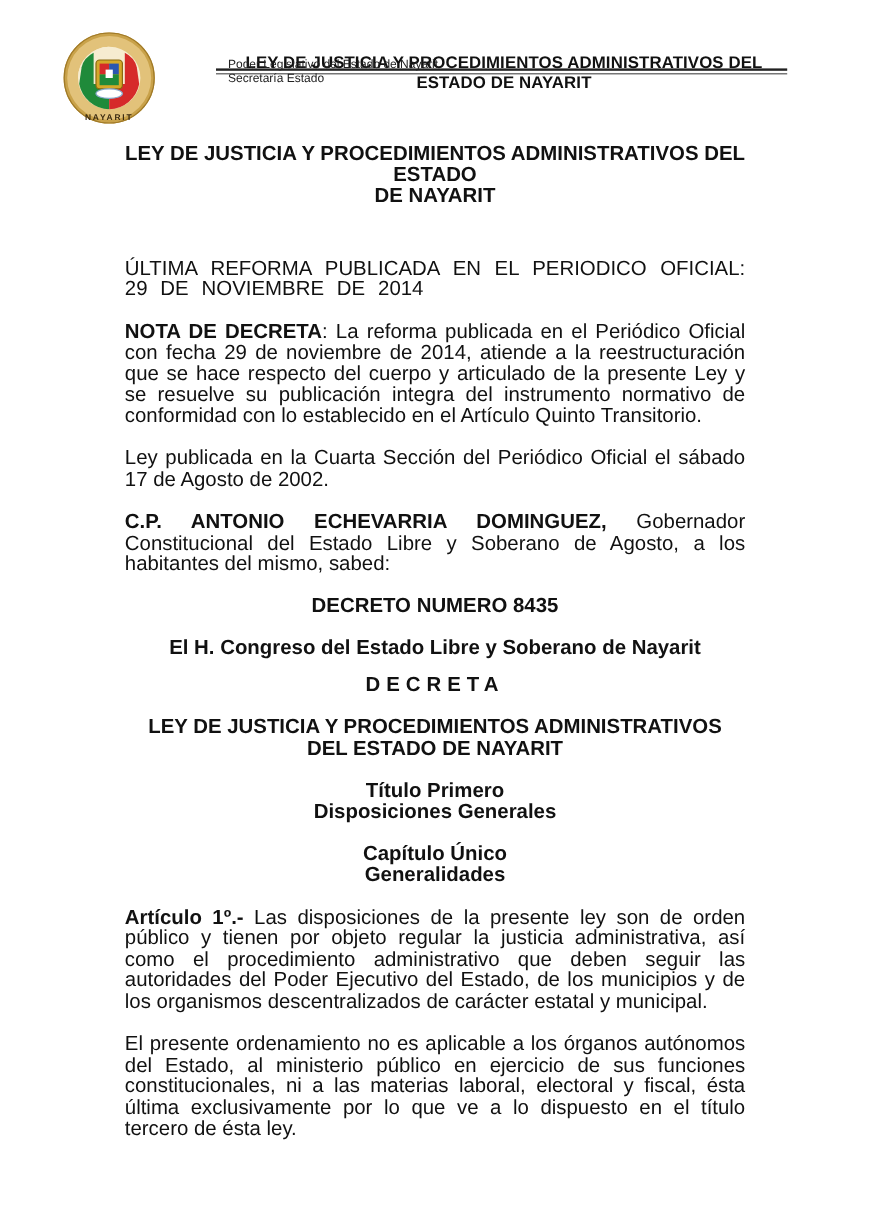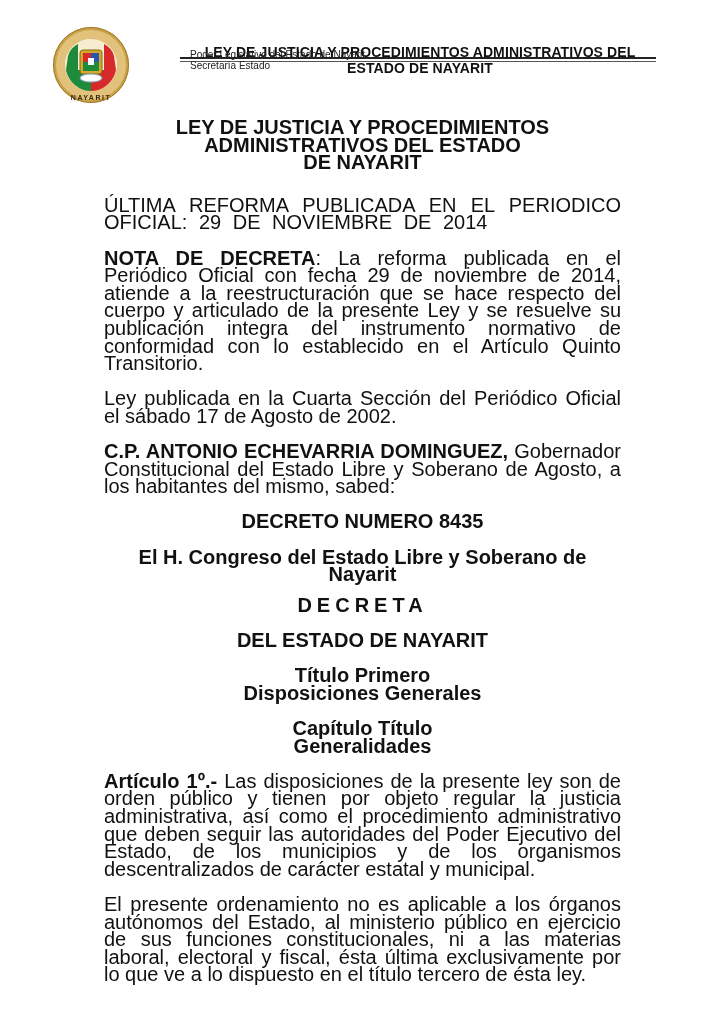--- a/index.html
+++ b/index.html
@@ -4,26 +4,26 @@
 <style>
   html, body { margin: 0; padding: 0; background: #ffffff; }
   body { width: 725px; height: 1024px; position: relative; overflow: hidden;
          font-family: "Liberation Sans", sans-serif; color: #111111; }
   .logo { position: absolute; left: 52px; top: 26px; width: 78px; height: 78px; }
   .header-title { position: absolute; left: 180px; top: 44px; width: 480px; text-align: center;
                   font-size: 14px; font-weight: bold; letter-spacing: 0.1px; }
   .header-rule1 { position: absolute; left: 180px; top: 57px; width: 476px; height: 2px; background: #222; }
   .header-rule2 { position: absolute; left: 180px; top: 60.5px; width: 476px; height: 1px; background: #555; }
   .header-sub { position: absolute; left: 190px; top: 50px; font-size: 10px; line-height: 10.5px; color: #222; }
-  .content { position: absolute; left: 104px; top: 119px; width: 517px; font-size: 20px; line-height: 17.6px; }
+  .content { position: absolute; left: 104px; top: 119px; width: 517px; font-size: 17px; line-height: 17.6px; }
   .center { text-align: center; }
   .bold { font-weight: bold; }
   .justify { text-align: justify; text-align-last: left; }
   p { margin: 0; }
-  .gap-lg { margin-top: 25px; }
+  .gap-lg { margin-top: 43px; }
   .gap { margin-top: 17.6px; }
   .spaced { letter-spacing: 5px; margin-top: 13px; }
 </style>
 </head>
 <body>
 
 <svg class="logo" viewBox="0 0 78 78">
   <circle cx="39" cy="39" r="38" fill="#c9a24a"></circle>
   <circle cx="39" cy="39" r="35" fill="#e2c27a"></circle>
   <circle cx="39" cy="39" r="26" fill="#f6ecd0"></circle>
@@ -71,30 +71,31 @@
 
   <p class="center bold gap">DECRETO NUMERO 8435</p>
 
   <div class="center bold gap">
     <div>El H. Congreso del Estado Libre y Soberano de Nayarit</div>
   </div>
 
   <p class="center bold gap spaced">DECRETA</p>
 
   <div class="center bold gap">
+    <div>LEY DE JUSTICIA Y PROCEDIMIENTOS ADMINISTRATIVOS</div>
     <div>DEL ESTADO DE NAYARIT</div>
   </div>
 
   <div class="center bold gap">
     <div>Título Primero</div>
     <div>Disposiciones Generales</div>
   </div>
 
   <div class="center bold gap">
-    <div>Capítulo Título</div>
+    <div>Capítulo Único</div>
     <div>Generalidades</div>
   </div>
 
   <p class="justify gap">
     <span class="bold">Artículo 1º.-</span><span> Las disposiciones de la presente ley son de orden público y tienen por objeto regular la justicia administrativa, así como el procedimiento administrativo que deben seguir las autoridades del Poder Ejecutivo del Estado, de los municipios y de los organismos descentralizados de carácter estatal y municipal.</span>
   </p>
 
   <p class="justify gap">El presente ordenamiento no es aplicable a los órganos autónomos del Estado, al ministerio público en ejercicio de sus funciones constitucionales, ni a las materias laboral, electoral y fiscal, ésta última exclusivamente por lo que ve a lo dispuesto en el título tercero de ésta ley.</p>
 </div>
 

